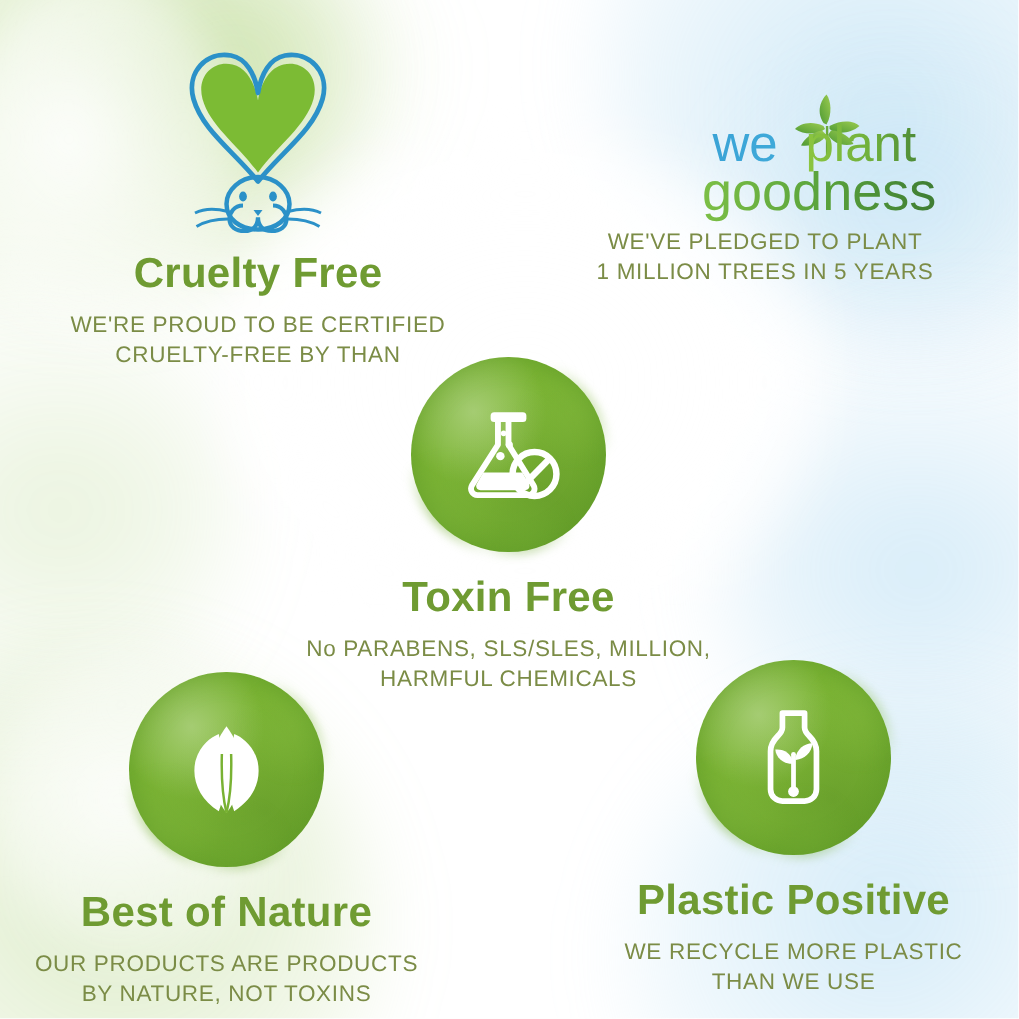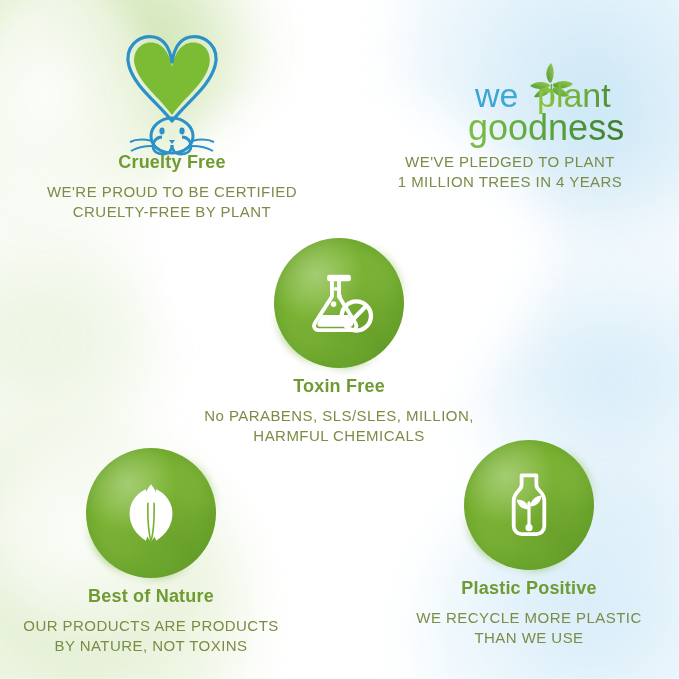--- a/index.html
+++ b/index.html
@@ -87,25 +87,25 @@
     background: radial-gradient(ellipse at 50% 50%, rgba(255,255,255,1) 0%, rgba(255,255,255,0.85) 55%, rgba(255,255,255,0) 100%);
     filter: blur(20px);
   }
 
   
   .panel {
     position: absolute;
     text-align: center;
   }
   .panel-title {
-    font-size: 18px;
+    font-size: 28px;
     font-weight: bold;
     color: #6f9b32;
     letter-spacing: 0.2px;
-    margin: 0 0 9px 0;
+    margin: 14px 0 9px 0;
     white-space: nowrap;
   }
   .panel-sub {
     font-size: 15px;
     font-weight: normal;
     color: #7b8c46;
     letter-spacing: 0.45px;
     line-height: 1.32;
     margin: 0;
   }
@@ -249,28 +249,28 @@
       <text x="12" y="47" font-family="'Liberation Sans', sans-serif" font-size="34" fill="url(#gradWe)">we</text>
       <text x="74" y="47" font-family="'Liberation Sans', sans-serif" font-size="34" fill="url(#gradPlant)">plant</text>
       <text x="5" y="80" font-family="'Liberation Sans', sans-serif" font-size="36" fill="url(#gradGood)">goodness</text>
     </svg>
   </div>
 
   <div class="panel" id="panel-cruelty">
     <h2 class="panel-title">Cruelty Free</h2>
     <p class="panel-sub">
       <span class="ln">WE'RE PROUD TO BE CERTIFIED</span>
-      <span class="ln">CRUELTY-FREE BY PLANT</span>
+      <span class="ln">CRUELTY-FREE BY THAN</span>
     </p>
   </div>
 
   <div class="panel" id="panel-plant">
     <p class="panel-sub">
       <span class="ln">WE'VE PLEDGED TO PLANT</span>
-      <span class="ln">1 MILLION TREES IN 4 YEARS</span>
+      <span class="ln">1 MILLION TREES IN 5 YEARS</span>
     </p>
   </div>
 
   <div class="panel" id="panel-toxin">
     <div class="disc">
       <div class="disc-blob"></div>
       <div class="disc-glyph">
         <svg viewBox="0 0 72 72" width="78" height="78" aria-hidden="true">
 
           <rect x="25" y="10" width="22" height="6" rx="2.2" fill="#ffffff"></rect>

